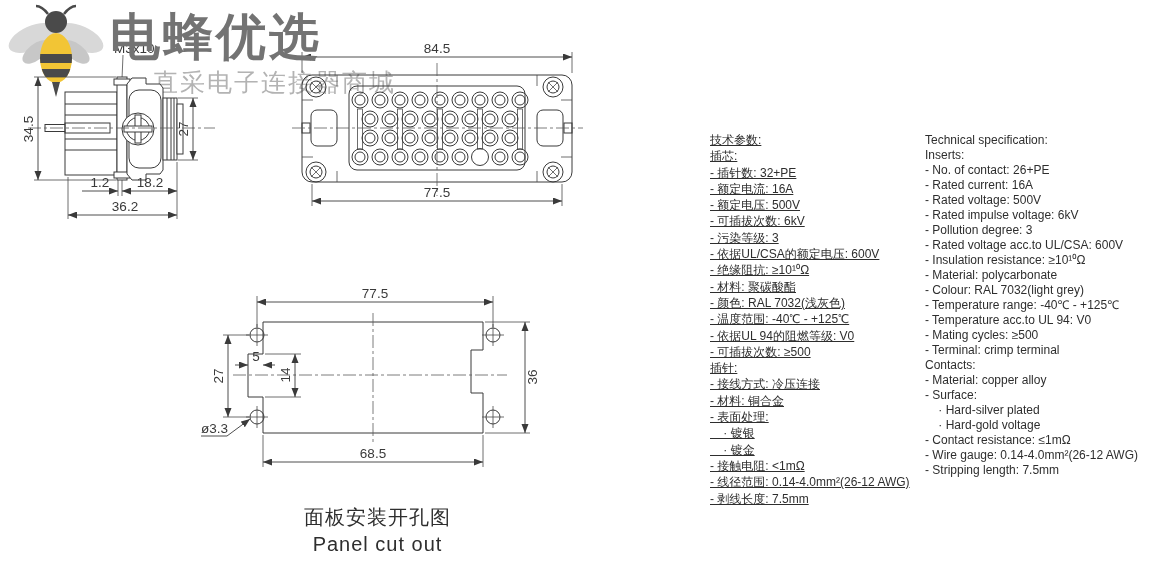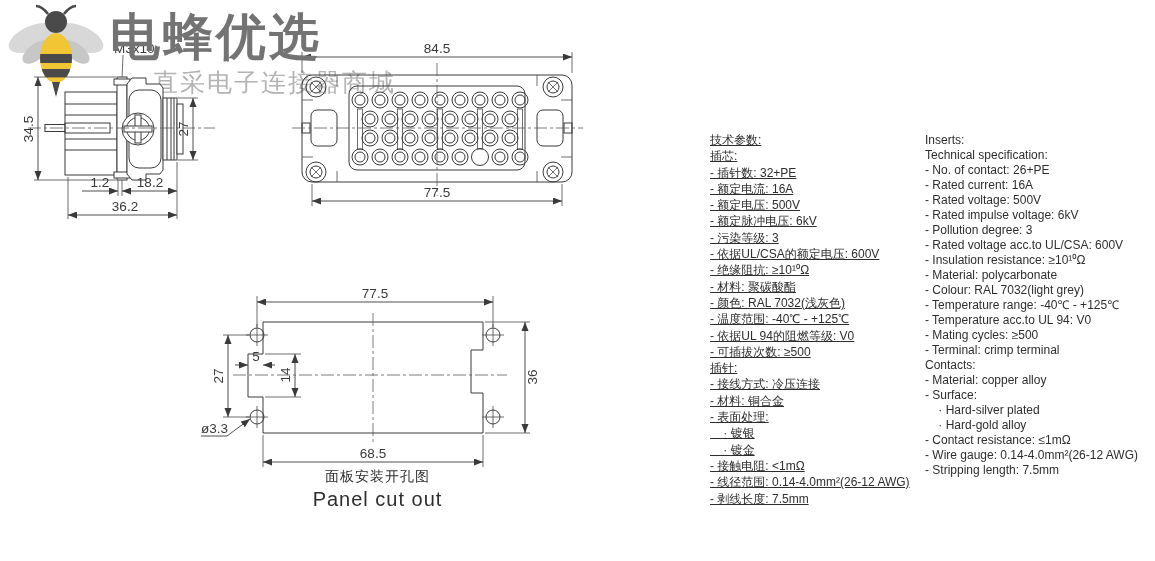--- a/index.html
+++ b/index.html
@@ -22,21 +22,21 @@
   .dline{stroke:#3a3a3a;stroke-width:1;fill:none;}
   .dthin{stroke:#4a4a4a;stroke-width:0.8;fill:none;}
   .dfill{stroke:#3a3a3a;stroke-width:1;fill:#ffffff;}
   .cline{stroke:#5a5a5a;stroke-width:0.8;fill:none;stroke-dasharray:13 3 3 3;}
   .dim{stroke:#3a3a3a;stroke-width:0.9;fill:none;}
   .spec-col{z-index:2;color:#2e2e2e;}
   .spec-line{white-space:pre;}
   .spec-cn{left:710px;top:132px;font-size:12px;line-height:16.3px;width:215px;text-decoration:underline;}
   .spec-en{left:925px;top:133px;font-size:12px;line-height:15px;width:230px;}
   .panel-titles{left:290px;top:468px;width:175px;text-align:center;z-index:2;color:#2e2e2e;}
-  .panel-title-cn{font-size:14px;letter-spacing:1px;}
+  .panel-title-cn{font-size:20px;letter-spacing:1px;margin-top:36px;}
   .panel-title-en{font-size:20px;letter-spacing:1px;margin-top:2px;text-align:center;}
 </style>
 </head>
 <body>
 
 <svg class="draw" style="left:6px;top:2px;" width="100" height="96" viewBox="0 0 100 96">
   <defs>
     <marker id="arrE" markerUnits="userSpaceOnUse" markerWidth="10" markerHeight="8" refX="9" refY="3.5" orient="auto">
       <path d="M0,0 L9,3.5 L0,7 Z" fill="#3a3a3a"></path>
     </marker>
@@ -296,57 +296,57 @@
   <div class="panel-title-cn">面板安装开孔图</div>
   <div class="panel-title-en">Panel cut out</div>
 </div>
 
 <div class="abs spec-col spec-cn">
   <div class="spec-line">技术参数:</div>
   <div class="spec-line">插芯:</div>
   <div class="spec-line">- 插针数: 32+PE</div>
   <div class="spec-line">- 额定电流: 16A</div>
   <div class="spec-line">- 额定电压: 500V</div>
-  <div class="spec-line">- 额定脉冲电压: 6kV</div>
+  <div class="spec-line">- 可插拔次数: 6kV</div>
   <div class="spec-line">- 污染等级: 3</div>
   <div class="spec-line">- 依据UL/CSA的额定电压: 600V</div>
   <div class="spec-line">- 绝缘阻抗: ≥10¹⁰Ω</div>
   <div class="spec-line">- 材料: 聚碳酸酯</div>
   <div class="spec-line">- 颜色: RAL 7032(浅灰色)</div>
   <div class="spec-line">- 温度范围: -40℃ - +125℃</div>
   <div class="spec-line">- 依据UL 94的阻燃等级: V0</div>
   <div class="spec-line">- 可插拔次数: ≥500</div>
   <div class="spec-line">插针:</div>
   <div class="spec-line">- 接线方式: 冷压连接</div>
   <div class="spec-line">- 材料: 铜合金</div>
   <div class="spec-line">- 表面处理:</div>
   <div class="spec-line">    · 镀银</div>
   <div class="spec-line">    · 镀金</div>
   <div class="spec-line">- 接触电阻: &lt;1mΩ</div>
   <div class="spec-line">- 线径范围: 0.14-4.0mm²(26-12 AWG)</div>
   <div class="spec-line">- 剥线长度: 7.5mm</div>
 </div>
 
 <div class="abs spec-col spec-en">
+  <div class="spec-line">Technical specification:</div>
   <div class="spec-line">Inserts:</div>
-  <div class="spec-line">Technical specification:</div>
   <div class="spec-line">- No. of contact: 26+PE</div>
   <div class="spec-line">- Rated current: 16A</div>
   <div class="spec-line">- Rated voltage: 500V</div>
   <div class="spec-line">- Rated impulse voltage: 6kV</div>
   <div class="spec-line">- Pollution degree: 3</div>
   <div class="spec-line">- Rated voltage acc.to UL/CSA: 600V</div>
   <div class="spec-line">- Insulation resistance: ≥10¹⁰Ω</div>
   <div class="spec-line">- Material: polycarbonate</div>
   <div class="spec-line">- Colour: RAL 7032(light grey)</div>
   <div class="spec-line">- Temperature range: -40℃ - +125℃</div>
   <div class="spec-line">- Temperature acc.to UL 94: V0</div>
   <div class="spec-line">- Mating cycles: ≥500</div>
   <div class="spec-line">- Terminal: crimp terminal</div>
   <div class="spec-line">Contacts:</div>
   <div class="spec-line">- Material: copper alloy</div>
   <div class="spec-line">- Surface:</div>
   <div class="spec-line">    · Hard-silver plated</div>
-  <div class="spec-line">    · Hard-gold alloy</div>
+  <div class="spec-line">    · Hard-gold voltage</div>
   <div class="spec-line">- Contact resistance: ≤1mΩ</div>
   <div class="spec-line">- Wire gauge: 0.14-4.0mm²(26-12 AWG)</div>
   <div class="spec-line">- Stripping length: 7.5mm</div>
 </div>
 
 </body></html>

